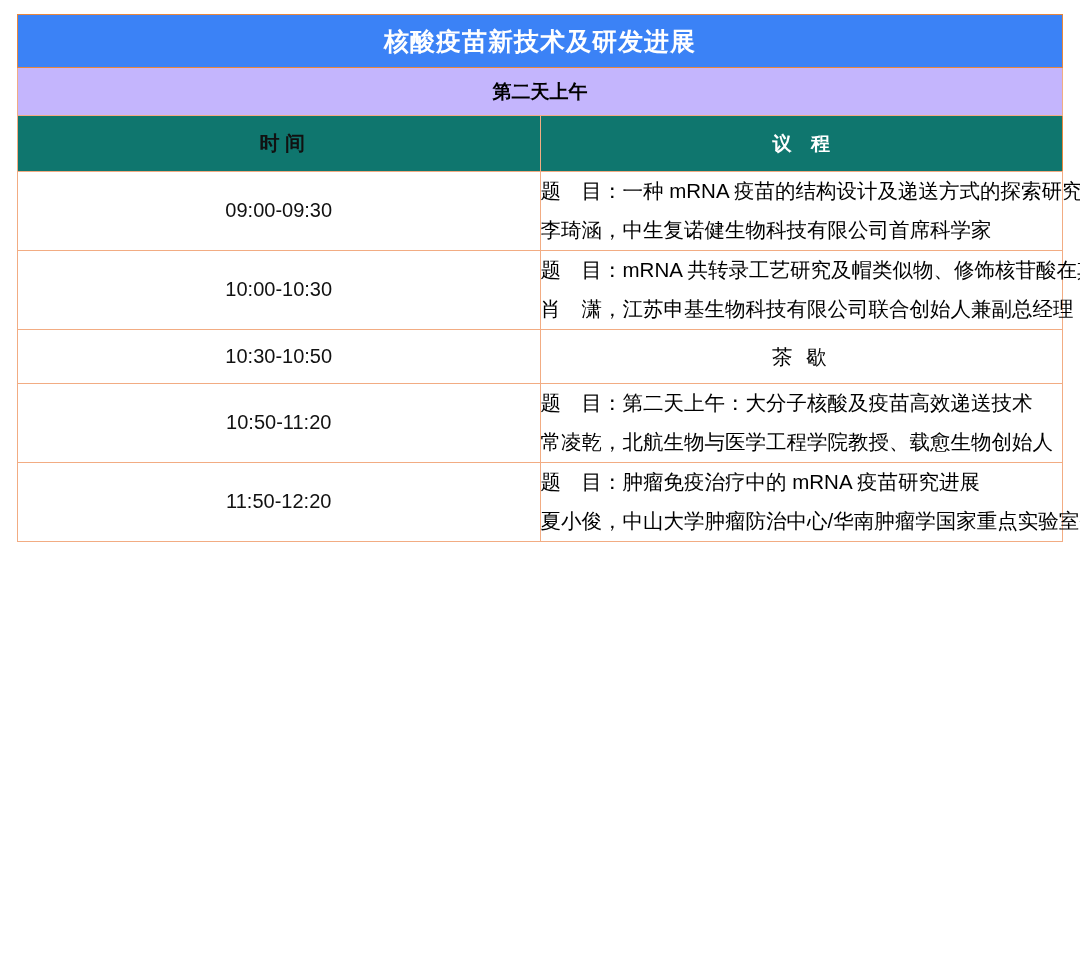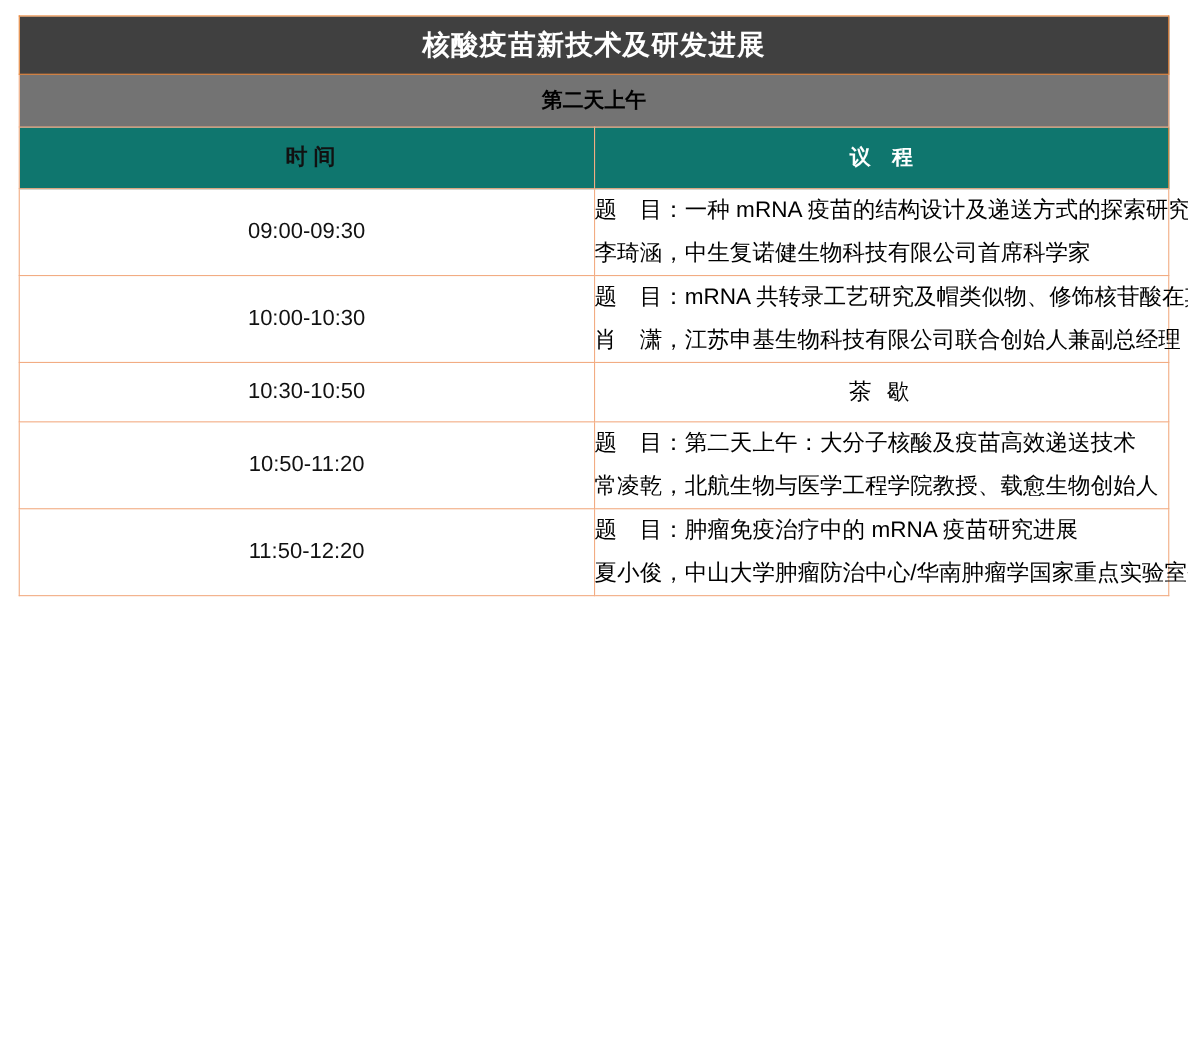--- a/index.html
+++ b/index.html
@@ -30,34 +30,34 @@
   }
 
   table.agenda td, table.agenda th {
     border: 1px solid #F2AC83;
     padding: 0;
     vertical-align: middle;
   }
 
   
   .banner {
-    background: #404040;
+    background: #3b82f6;
     color: #ffffff;
     text-align: center;
     font-size: 25px;
     font-weight: bold;
     letter-spacing: 1px;
     height: 52px;
     line-height: 52px;
     border-color: #E8873C !important;
   }
 
   
   .subtitle {
-    background: #737373;
+    background: #c4b5fd;
     color: #000000;
     text-align: center;
     font-size: 19px;
     font-weight: bold;
     height: 47px;
     line-height: 47px;
     border-left-color: #F2AC83;
     border-right-color: #F2AC83;
     border-top-color: #E8873C;
   }

